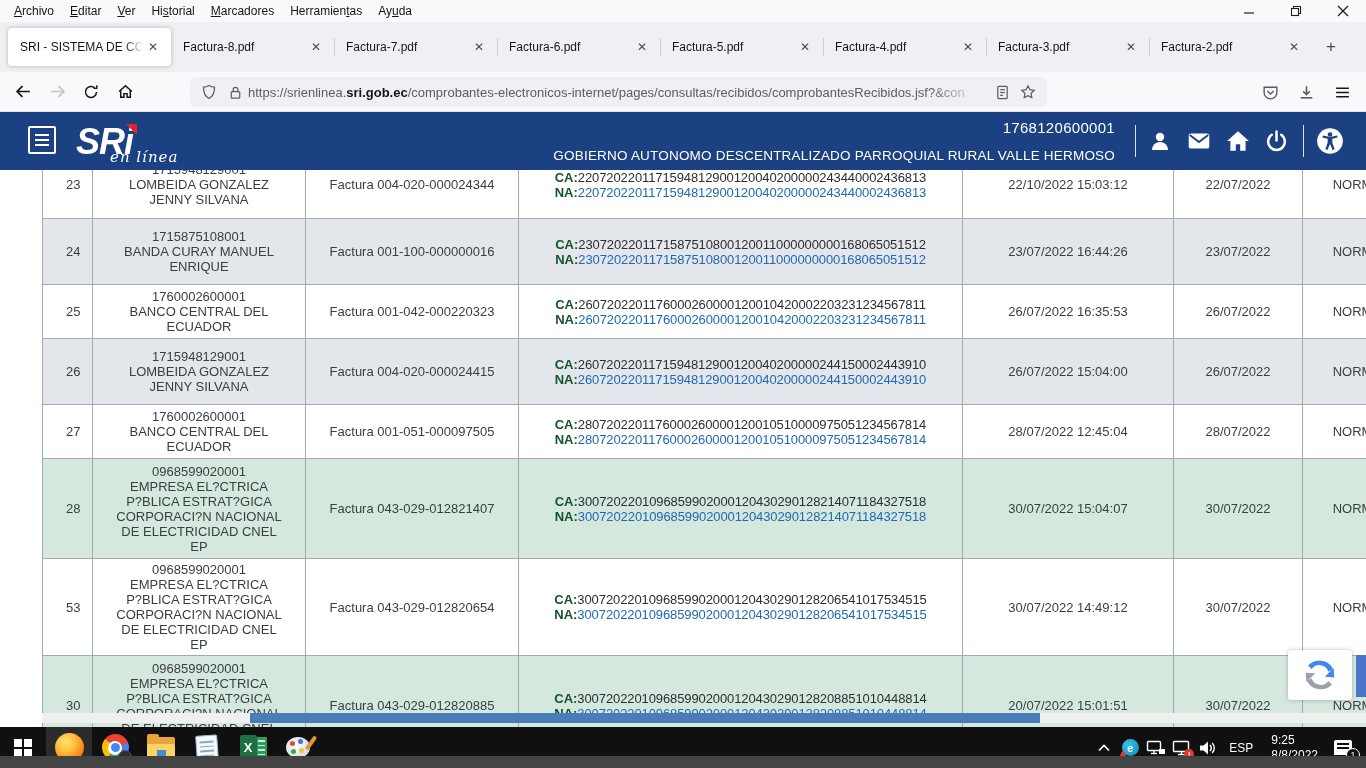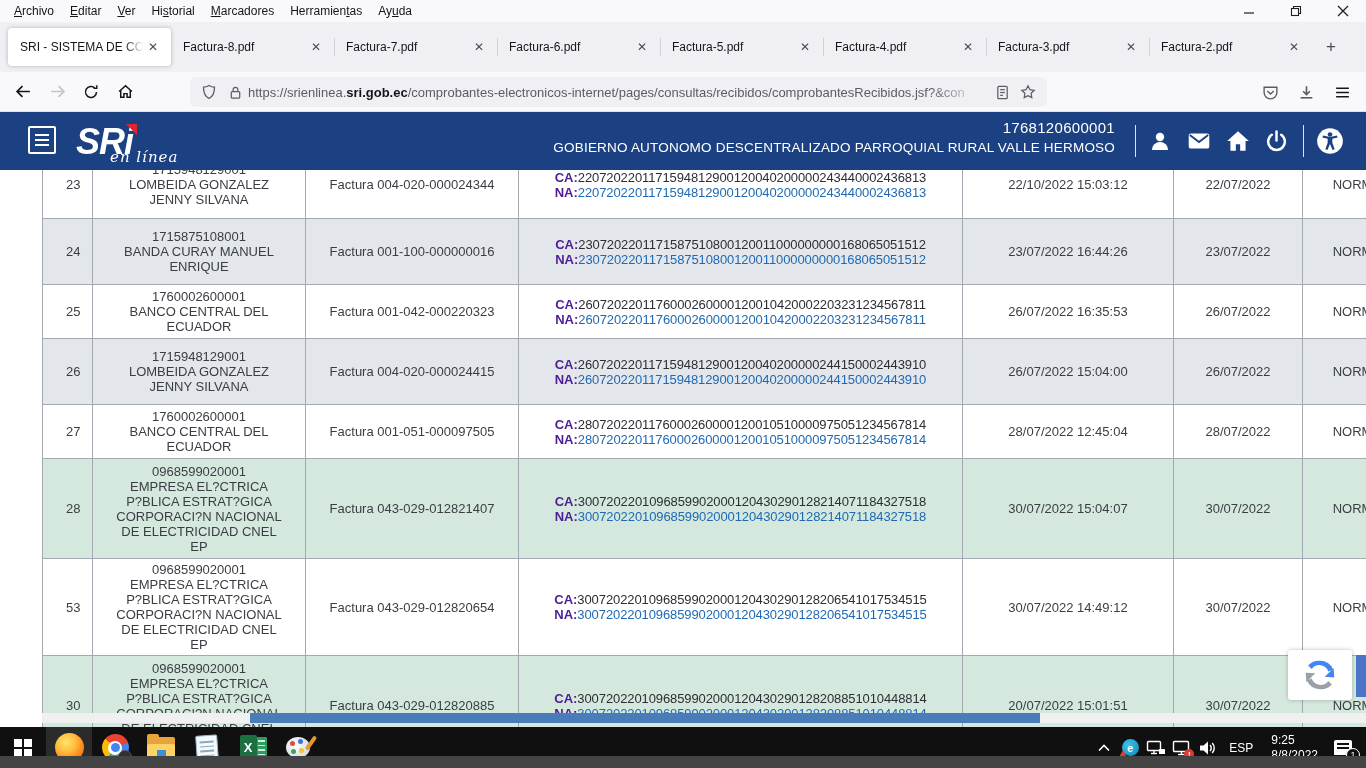--- a/index.html
+++ b/index.html
@@ -35,32 +35,32 @@
 
   
   .site-header { position:relative; height:58px; background:#1b4182; color:#fff; }
   .sh-burger { position:absolute; left:28px; top:14px; width:28px; height:28px; border:2px solid #fff; border-radius:2px; display:flex; flex-direction:column; justify-content:center; gap:3px; align-items:center; }
   .sh-burger i { display:block; width:14px; height:2px; background:#fff; }
   .sh-logo { position:absolute; left:76px; top:9px; font-style:italic; font-weight:bold; font-size:36px; letter-spacing:-1px; }
   .sh-logo .tri { position:absolute; top:3px; right:-4px; width:0; height:0; border-left:11px solid transparent; border-top:11px solid #e0262c; }
   .sh-logo-sub { position:absolute; left:110px; top:36px; font-size:15px; font-style:italic; font-family:"DejaVu Serif", serif; letter-spacing:1px; }
   .sh-text { position:absolute; right:251px; top:7px; text-align:right; }
   .sh-ruc { font-size:15px; letter-spacing:.3px; }
-  .sh-entity { font-size:13.5px; margin-top:4px; letter-spacing:.2px; }
+  .sh-entity { font-size:13.5px; margin-top:12px; letter-spacing:.2px; }
   .sh-div { position:absolute; top:13px; width:1px; height:32px; background:rgba(255,255,255,.85); }
   .sh-ico { position:absolute; top:16px; width:28px; height:26px; display:flex; align-items:center; justify-content:center; }
 
   
   .content { position:absolute; left:0; top:170px; width:1366px; height:557px; background:#fff; overflow:hidden; }
   table.inv { position:absolute; left:42px; top:-20px; width:1376px; border-collapse:collapse; table-layout:fixed; }
   table.inv td { border:1px solid #a4a9b1; font-size:13px; color:#3a3e44; text-align:center; vertical-align:middle; line-height:15px; padding:3px 23px; }
   .rh-23{height:68px}.rh-24{height:66px}.rh-25{height:54px}.rh-26{height:66px}.rh-27{height:54px}.rh-28{height:100px}.rh-29{height:90px}.rh-30{height:100px}
   tr.bg-white{background:#fff} tr.bg-gray{background:#e3e6ea} tr.bg-green{background:#d5e8dd}
   td.keys { text-align:left; padding-left:8px; }
-  .klabel { font-weight:bold; color:#4c1d95; }
+  .klabel { font-weight:bold; color:#14532d; }
   .kval { color:#2b2e33; letter-spacing:-0.1px; }
   a.na { color:#1f69b3; text-decoration:none; letter-spacing:-0.1px; }
 
   .hscroll { position:absolute; left:42px; top:543px; width:1324px; height:10px; background:#f0f0f0; }
   .hthumb { position:absolute; left:208px; top:0; width:790px; height:10px; background:#4a7cba; }
 
   .recaptcha { position:absolute; left:1288px; top:480px; width:64px; height:50px; background:#fff; border-radius:3px; box-shadow:0 0 4px rgba(0,0,0,.25); display:flex; align-items:center; justify-content:center; }
   .recaptcha-strip { position:absolute; right:0; top:485px; width:10px; height:42px; background:#4a74c8; }
 
   

